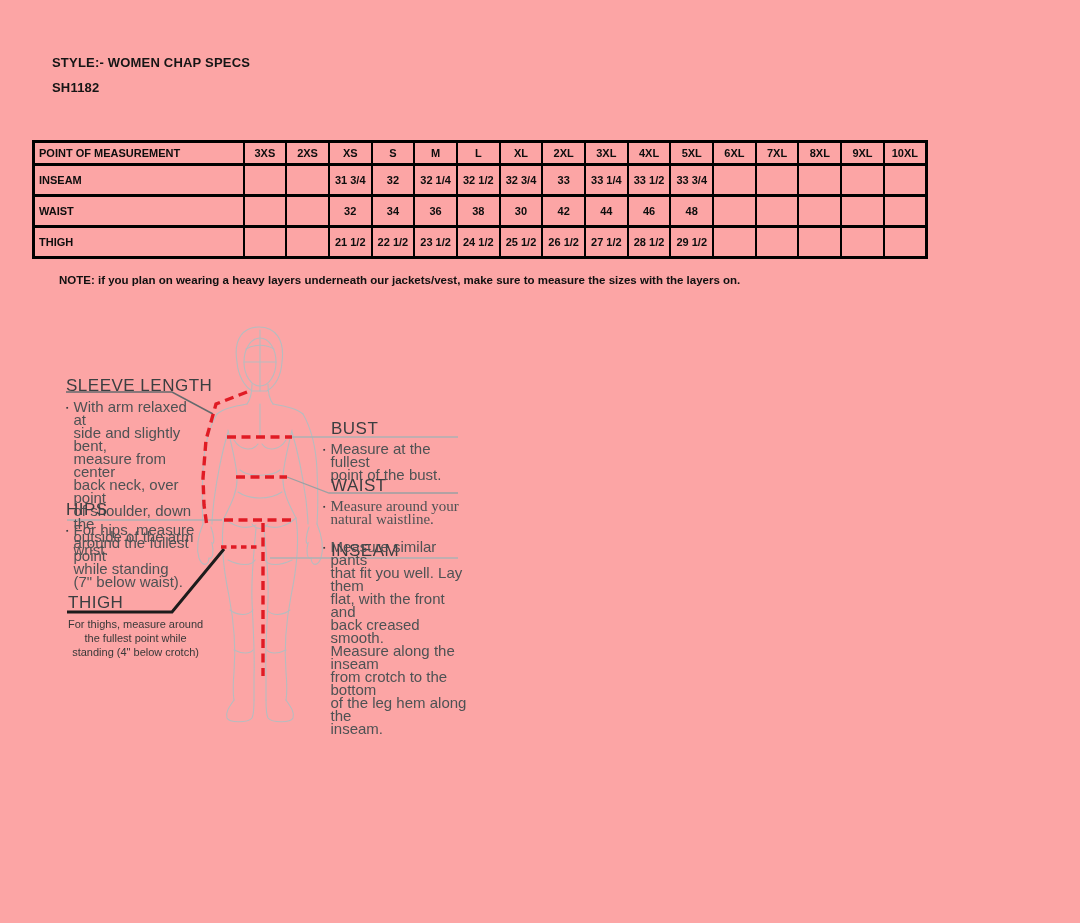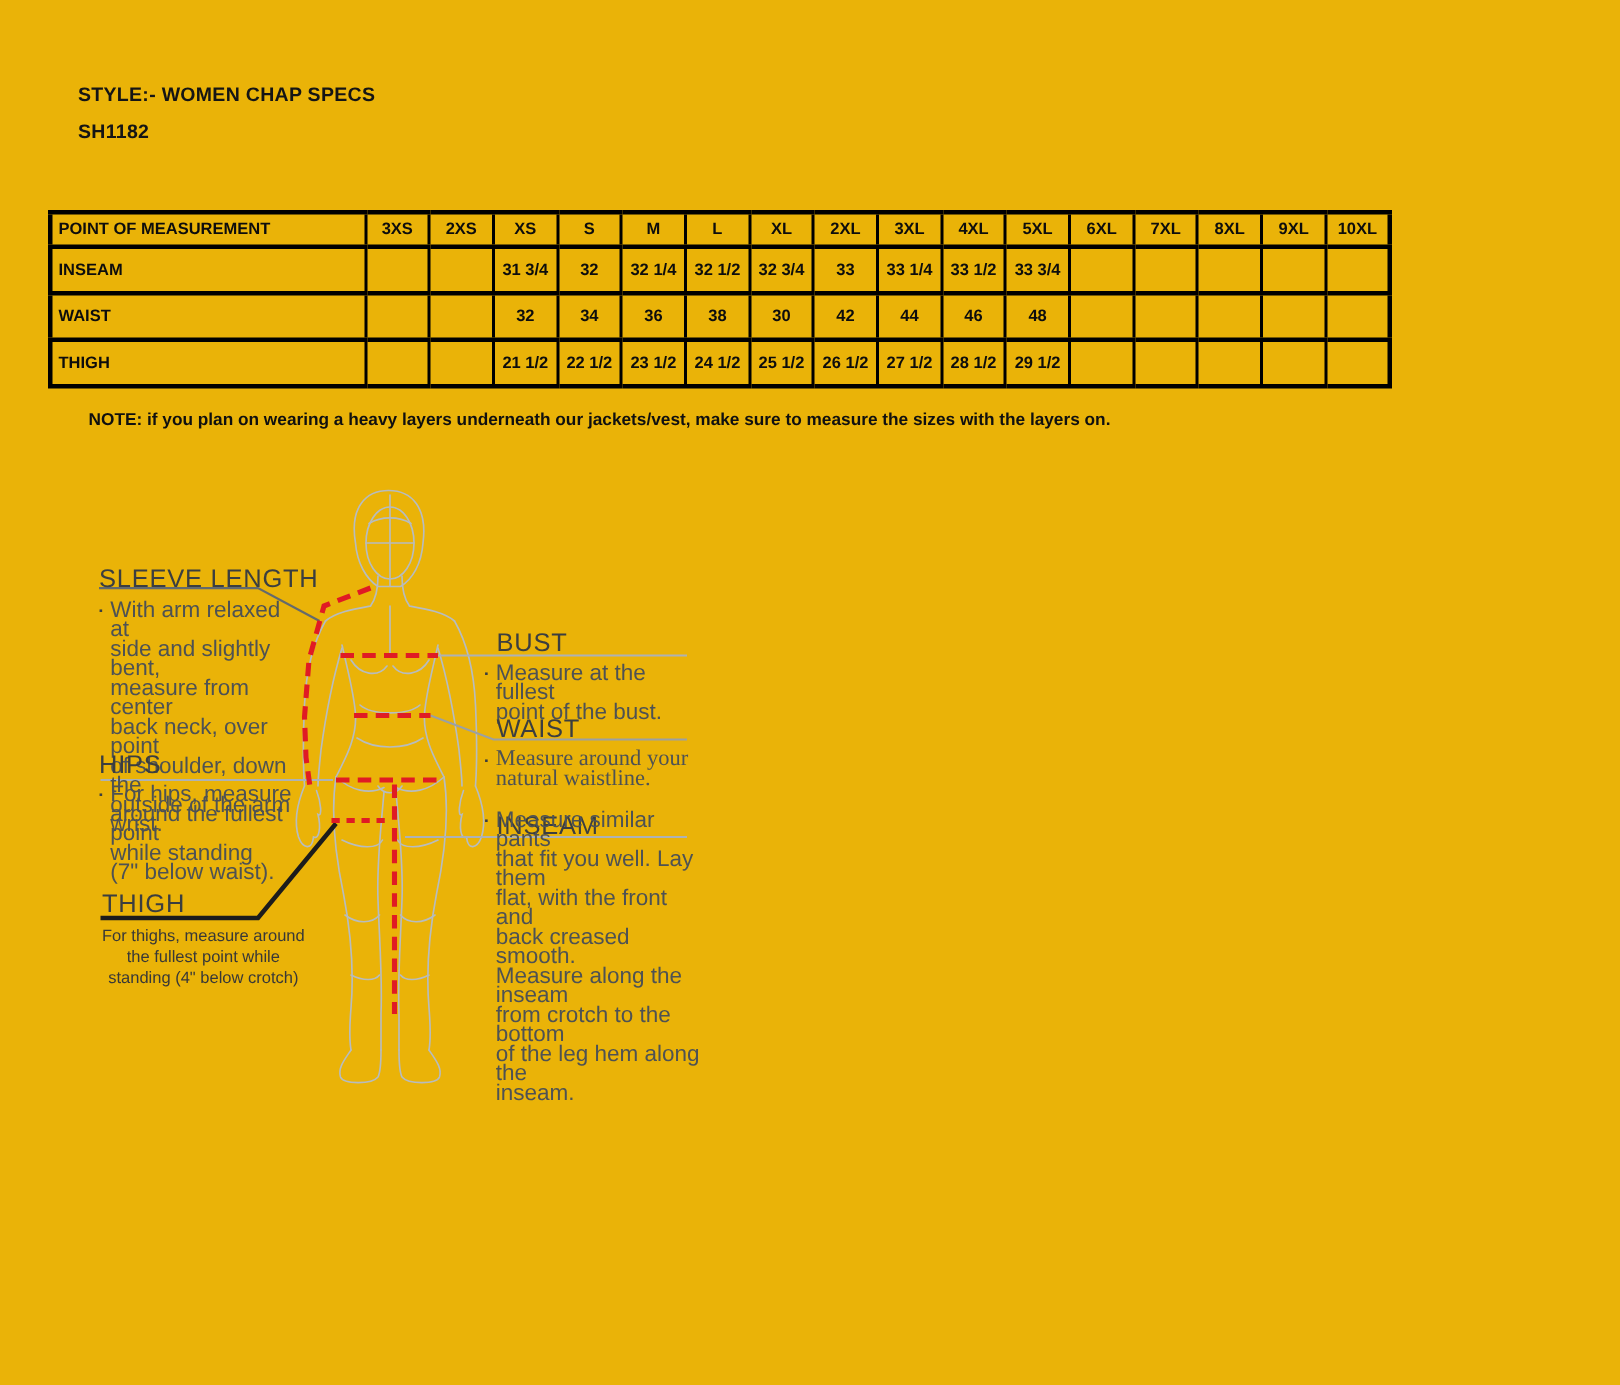--- a/index.html
+++ b/index.html
@@ -1,17 +1,17 @@
 <!DOCTYPE html>
 <html><head>
 <meta charset="utf-8">
 <style>
   html,body { margin:0; padding:0; background:#ffffff; }
   .page {
-    position:relative; width:1080px; height:923px; background:#eab308;
+    position:relative; width:1080px; height:923px; background:#fca5a5;
     font-family:"Liberation Sans", sans-serif; color:#141414; overflow:hidden;
   }
 
   
   .title-line { position:absolute; left:52px; font-weight:bold; font-size:13px; color:#151515; letter-spacing:0.2px; }
   .title-1 { top:55px; }
   .title-2 { top:80px; }
 
   
   table.size-table {

